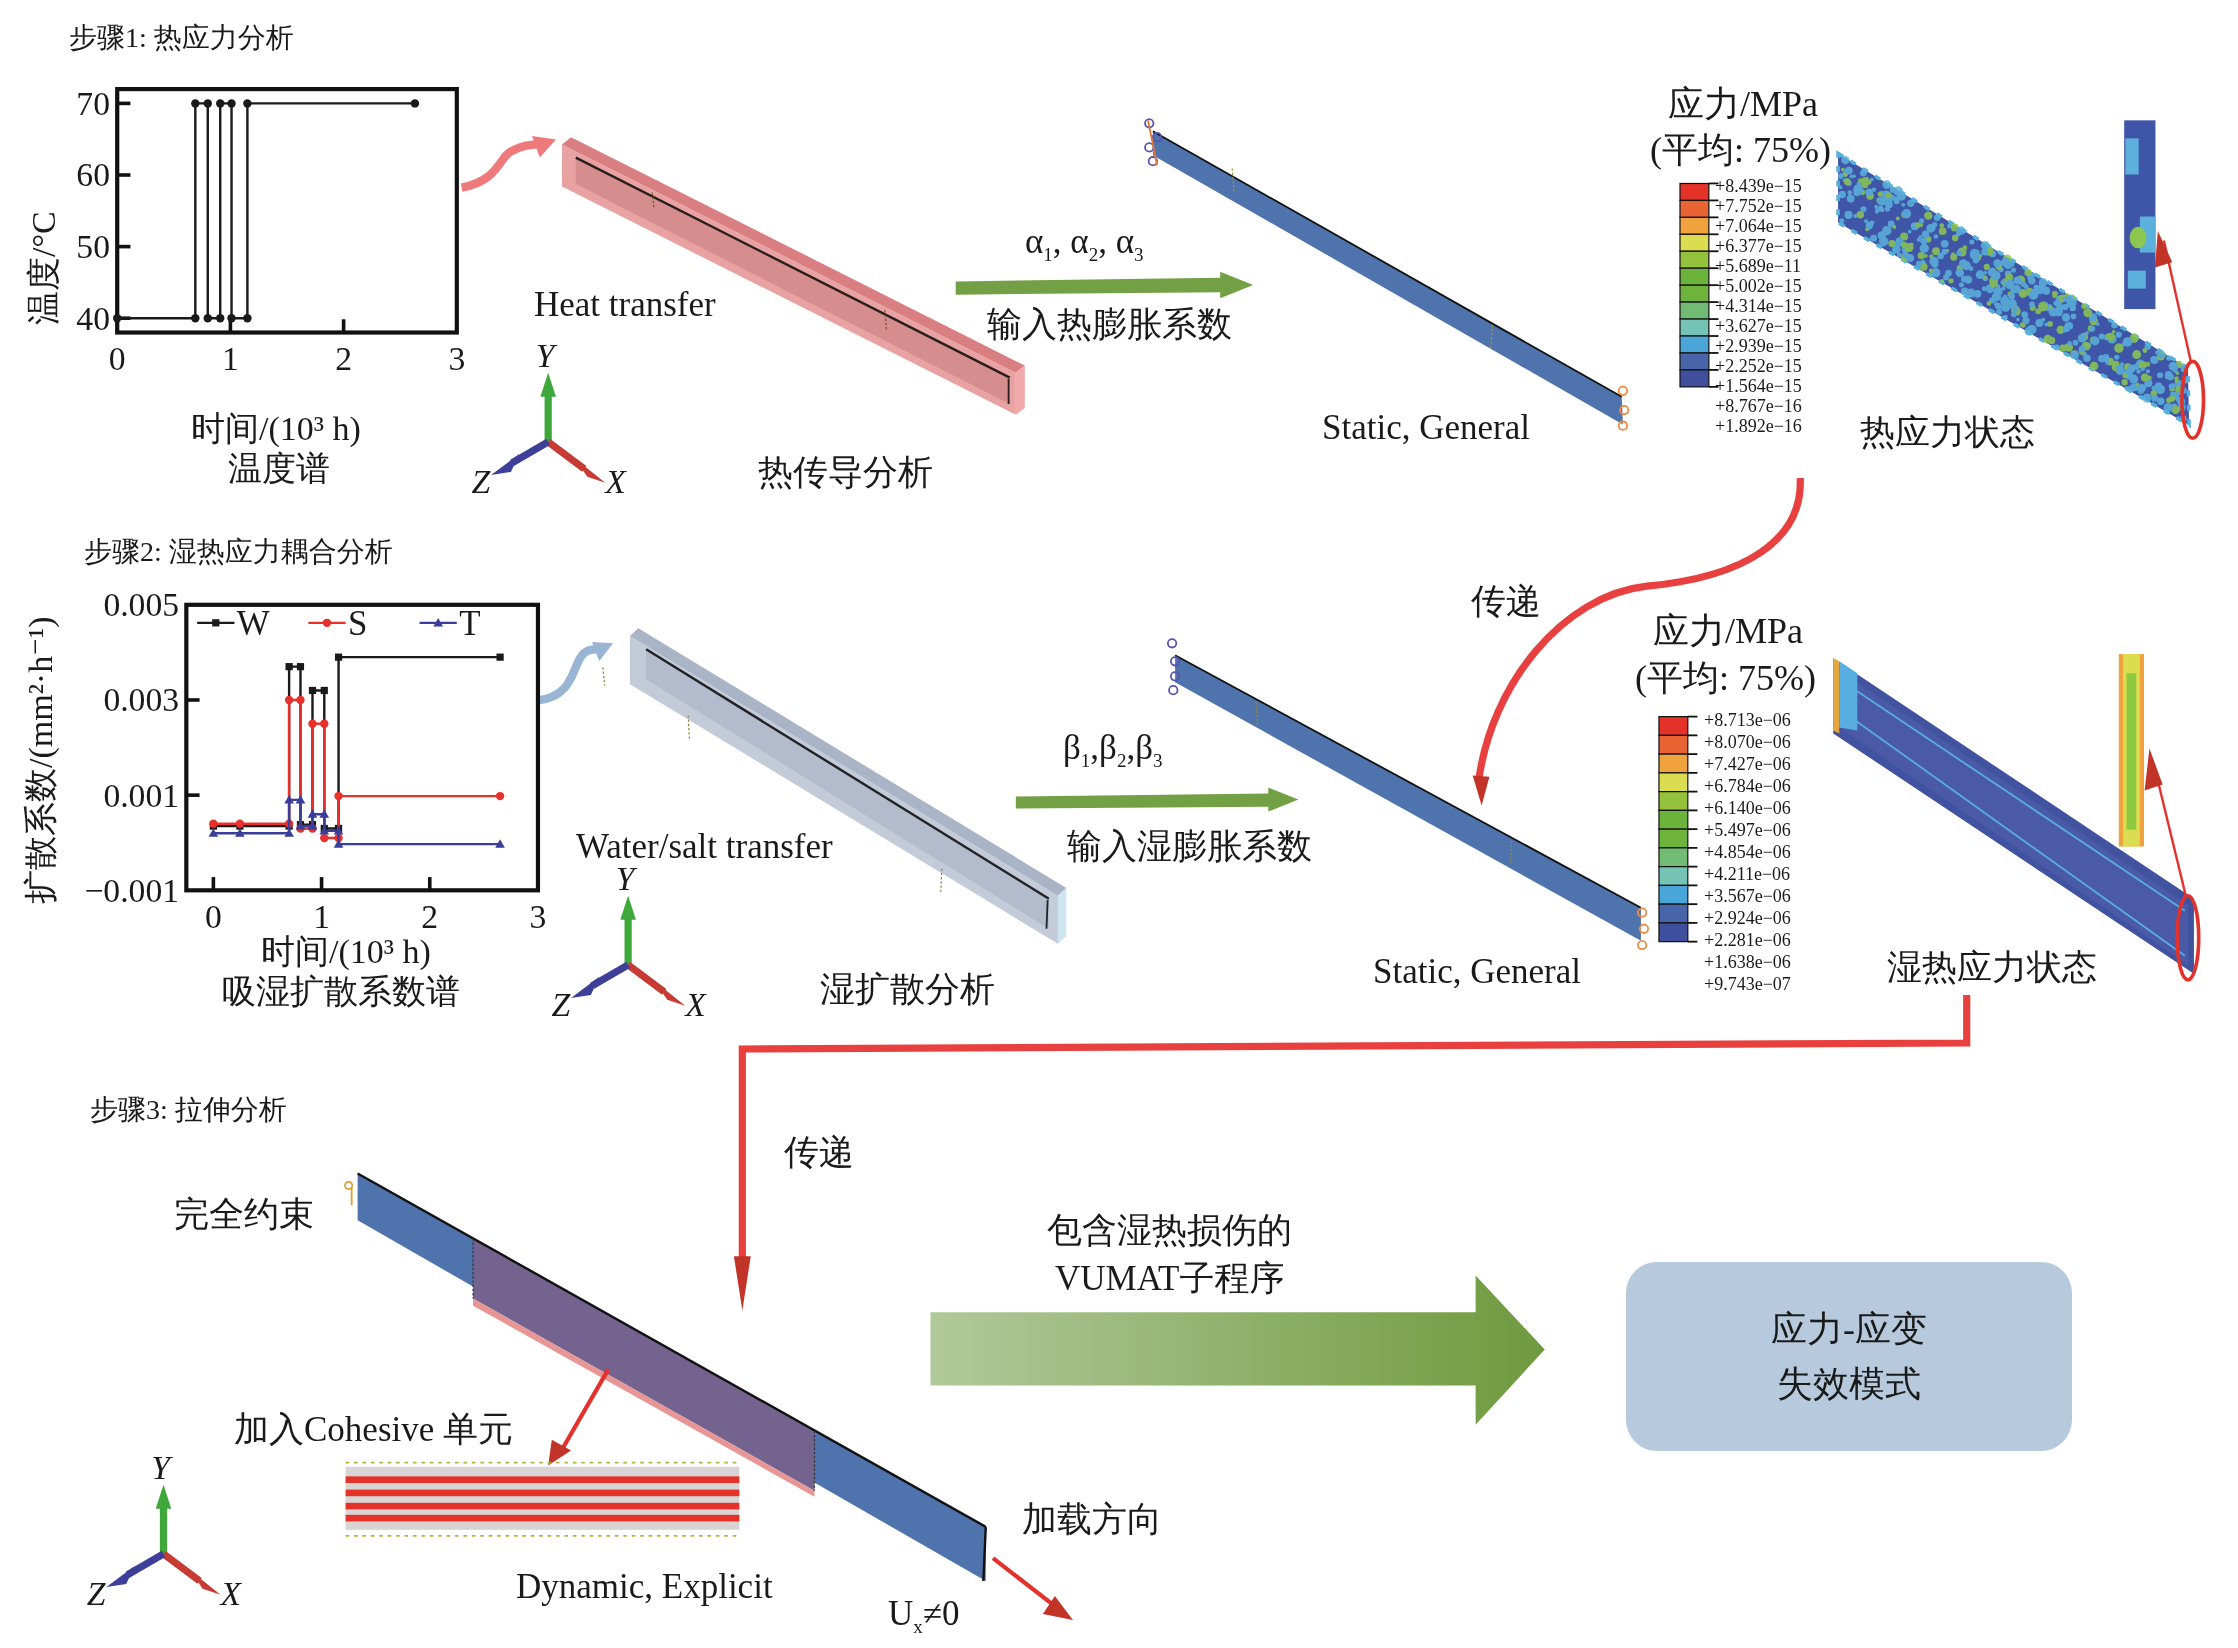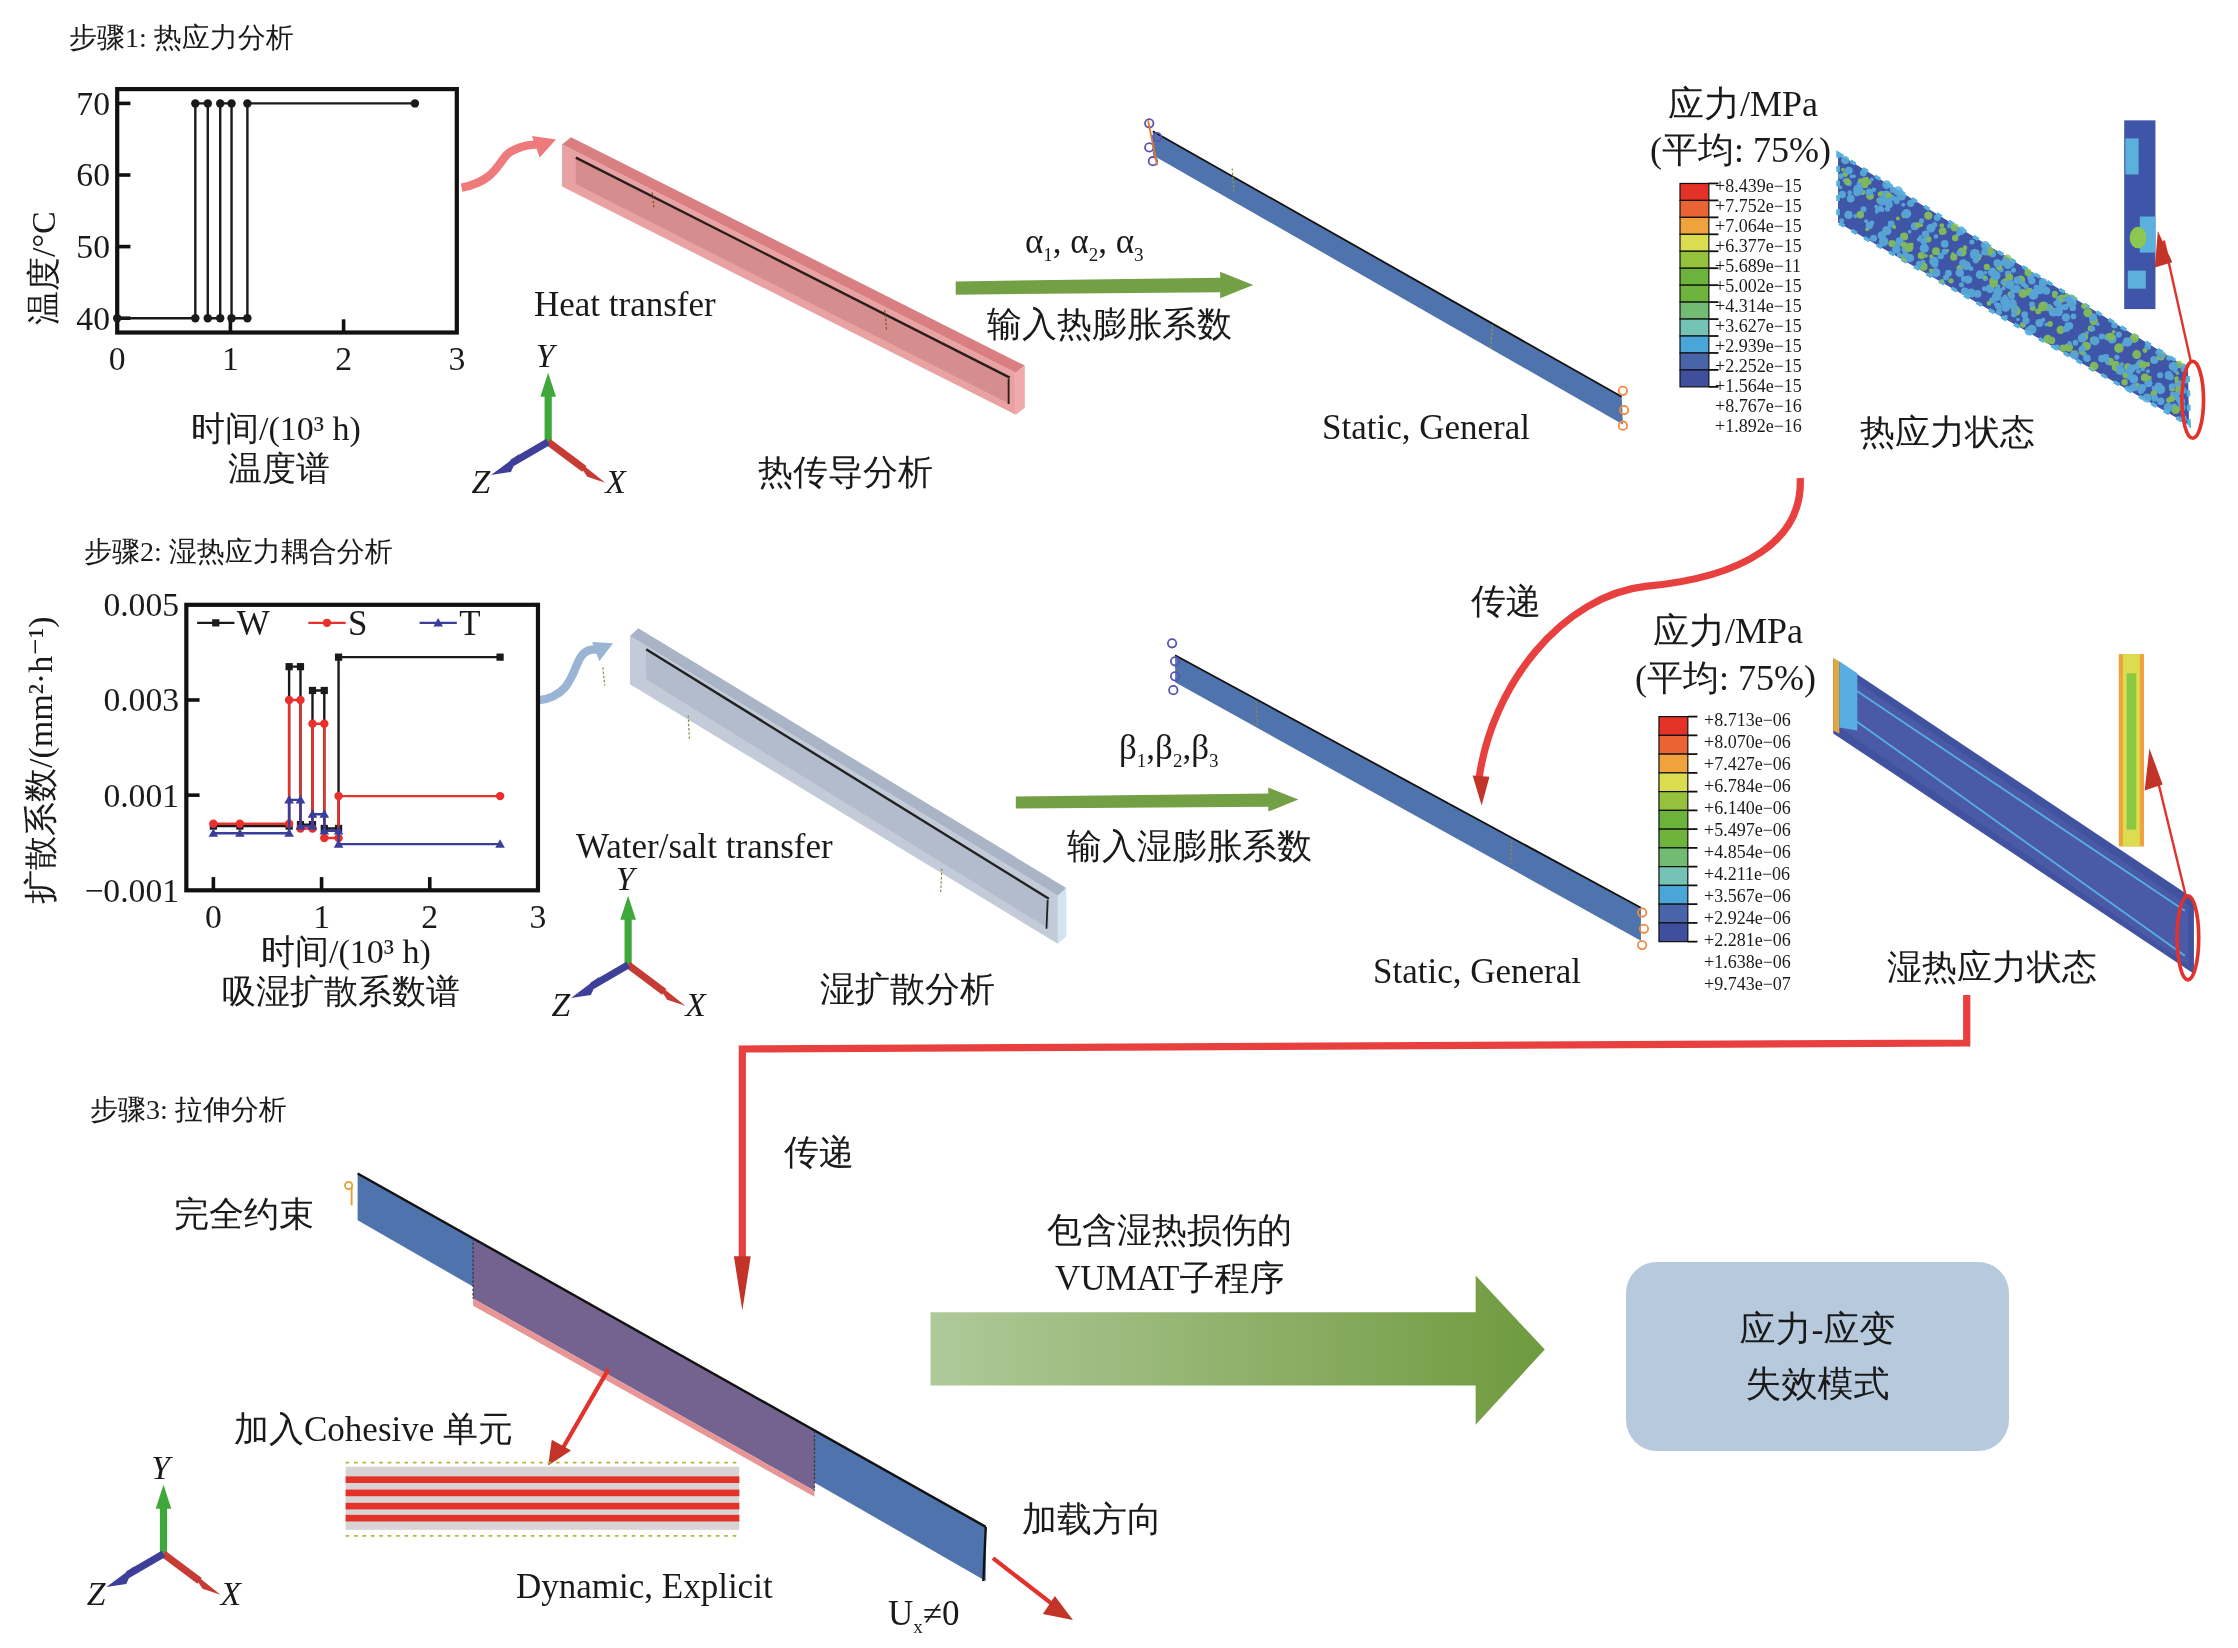--- a/index.html
+++ b/index.html
@@ -7,21 +7,21 @@
          font-family:"Liberation Serif","DejaVu Serif",serif; color:#1a1a1a; }
   .abs { position:absolute; }
   .txt { position:absolute; white-space:nowrap; line-height:1; }
   .t-step { font-size:28px; }
   .t-lbl  { font-size:35px; }
   .t-axis { font-size:34px; }
   .it { }
   svg text { font-family:"Liberation Serif","DejaVu Serif",serif; }
   .legend-title { font-size:36px; text-align:left; }
   .legend-vals { position:absolute; font-size:18px; line-height:20px; }
-  .box { position:absolute; left:1626px; top:1262px; width:383px; height:189px;
+  .box { position:absolute; left:1626px; top:1262px; width:446px; height:189px;
          background:#b7c9dc; border-radius:31px; display:flex; flex-direction:column;
          align-items:center; justify-content:center; font-size:36px; line-height:55px; }
 </style>
 </head>
 <body>
 
 <svg class="abs" style="left:0;top:0" width="2239" height="1649" viewBox="0 0 3725 2743">
   <defs>
     <linearGradient id="bigArrowGrad" x1="0" y1="0" x2="1" y2="0">
       <stop offset="0" stop-color="#b0c99a"></stop>
@@ -839,21 +839,21 @@
     <div>+2.252e−15</div>
     <div>+1.564e−15</div>
     <div>+8.767e−16</div>
     <div>+1.892e−16</div>
   </div>
 
 <div class="txt t-lbl" style="left:1471px;top:584px">传递</div>
 
 <div class="txt t-lbl" style="left:576px;top:829px">Water/salt transfer</div>
 <div class="txt t-lbl" style="left:820px;top:972px">湿扩散分析</div>
-<div class="txt t-lbl it" style="left:1119px;top:730px">
+<div class="txt t-lbl it" style="left:1063px;top:730px">
   <span>β</span><sub style="font-size:19px">1</sub>,<span>β</span><sub style="font-size:19px">2</sub>,<span>β</span><sub style="font-size:19px">3</sub>
 </div>
 <div class="txt t-lbl" style="left:1067px;top:829px">输入湿膨胀系数</div>
 <div class="txt t-lbl" style="left:1373px;top:954px">Static, General</div>
 <div class="txt t-lbl" style="left:1887px;top:950px">湿热应力状态</div>
 
 <div class="txt legend-title" style="left:1653px;top:613px">应力/MPa</div>
 <div class="txt legend-title" style="left:1635px;top:660px">(平均: 75%)</div>
 <div class="legend-vals" style="left:1704px;top:709px;line-height:22px" id="lv2">
     <div>+8.713e−06</div>

